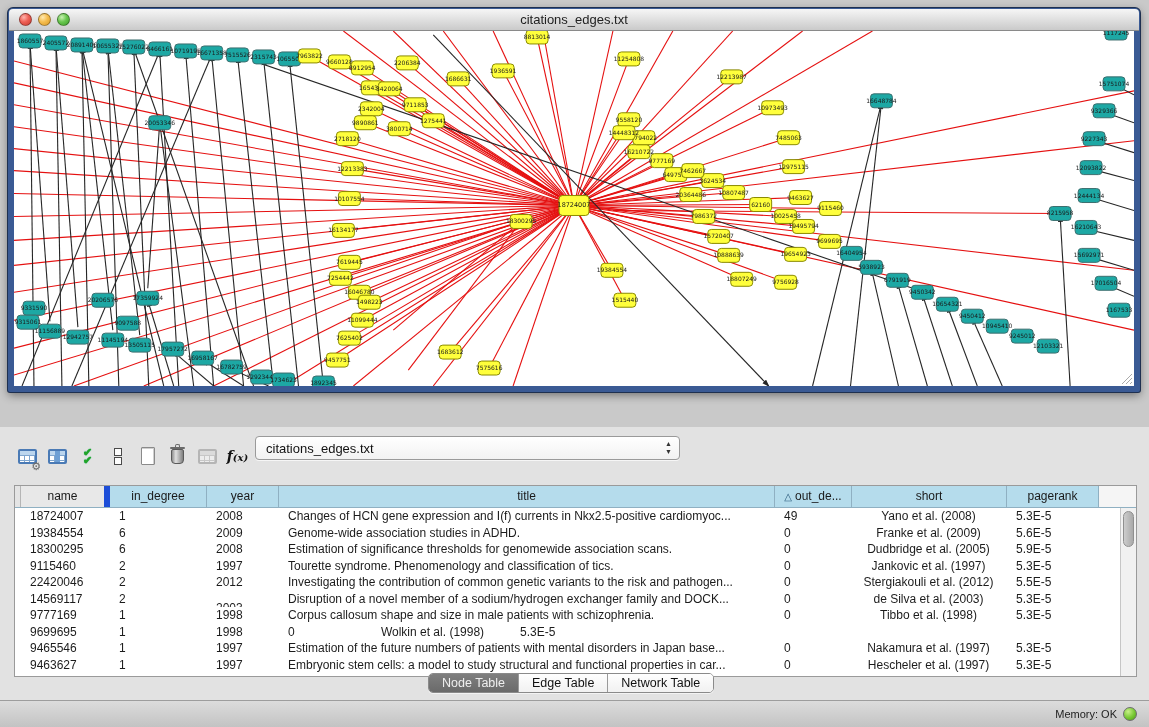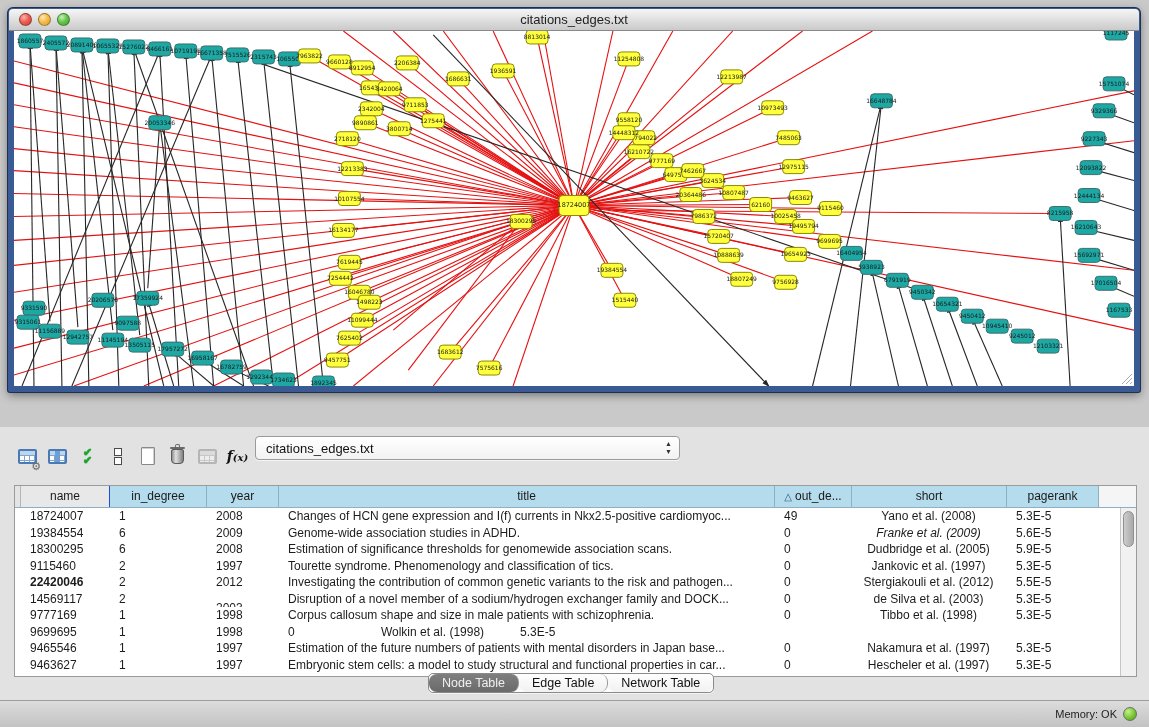--- a/index.html
+++ b/index.html
@@ -81,40 +81,40 @@
     color:#333; text-align:center; }
 
   
   .tablewrap { position:absolute; left:14px; top:58px; width:1123px; height:192px;
     background:#fff; border:1px solid #9a9a9a; display:flex; flex-direction:column; }
   .thead { display:flex; height:22px; border-bottom:1px solid #8fb0c2; flex:0 0 22px; }
   .th { font-size:12px; color:#1a1a1a; text-align:center; line-height:21px;
     background:#b5dcec; border-right:1px solid #8fb0c2; overflow:hidden;
     white-space:nowrap; }
   .th.gutter { background:#e4e4e4; border-right:1px solid #b5b5b5; }
-  .th.plain { background:#e8e8e8; border-right:1px solid #1d4ed8; }
+  .th.plain { background:#e8e8e8; border-right:6px solid #1d4ed8; }
   .th.filler { background:#f5f5f5; border-right:none; }
   .sorttri { color:#2a5a7a; font-size:10px; margin-right:3px; }
   .tbody { flex:1; position:relative; display:flex; }
   .rowsarea { flex:1; }
   .tr { display:flex; height:16.5px; font-size:12px; color:#1c1c1c; }
   .td { padding:1px 4px 0 9px; white-space:nowrap; overflow:hidden; }
   .td.center { text-align:center; padding-left:2px; }
   .vsb { flex:0 0 16px; background:#f1f1f1; border-left:1px solid #c6c6c6;
     position:relative; }
   .vsb .thumb { position:absolute; left:2px; right:2px; top:3px; height:36px;
     border-radius:6px; background:linear-gradient(90deg,#cdcdcd,#a9a9a9);
     border:1px solid #8f8f8f; }
 
   
   .tabs { position:absolute; left:428px; top:246px; display:flex; height:20px;
     border:1px solid #8a8a8a; border-radius:5px; overflow:hidden;
     background:#fdfdfd; box-shadow:0 1px 0 rgba(255,255,255,.6); }
   .tab { font-size:12.5px; padding:2px 13px 0; color:#111; border-right:1px solid #9a9a9a;
-    background:linear-gradient(#fefefe,#f1f1f1); white-space:nowrap;border-radius:8px; }
+    background:linear-gradient(#fefefe,#f1f1f1); white-space:nowrap; }
   .tab:last-child { border-right:none; }
   .tab.active { background:linear-gradient(#7f7f7f,#6a6a6a); color:#efefef; }
 
   
   .statusbar { position:absolute; left:0; top:700px; width:1149px; height:27px;
     background:linear-gradient(#dcdcdc,#c3c3c3); border-top:1px solid #9d9d9d; }
   .mem { position:absolute; right:32px; top:7px; font-size:11px; color:#222; }
   .memdot { position:absolute; right:12px; top:6px; width:14px; height:14px;
     border-radius:50%; border:1px solid #6d6d6d;
     background:radial-gradient(circle at 35% 30%, #c8f088, #76c832 55%, #4f9a18); }
@@ -779,21 +779,21 @@
               <div class="td center" style="width: 155px;">Yano et al. (2008)</div>
               <div class="td" style="width: 92px;">5.3E-5</div>
             </div>
             <div class="tr">
               <div class="td" style="width: 6px; padding: 0px;"></div>
               <div class="td" style="width: 89px;">19384554</div>
               <div class="td" style="width: 97px;">6</div>
               <div class="td" style="width: 72px;">2009</div>
               <div class="td" style="width: 496px;">Genome-wide association studies in ADHD.</div>
               <div class="td" style="width: 77px;">0</div>
-              <div class="td center" style="width: 155px; font-style: italic;">Franke et al. (2009)</div>
+              <div class="td center" style="width: 155px;">Franke et al. (2009)</div>
               <div class="td" style="width: 92px;">5.6E-5</div>
             </div>
             <div class="tr">
               <div class="td" style="width: 6px; padding: 0px;"></div>
               <div class="td" style="width: 89px;">18300295</div>
               <div class="td" style="width: 97px;">6</div>
               <div class="td" style="width: 72px;">2008</div>
               <div class="td" style="width: 496px;">Estimation of significance thresholds for genomewide association scans.</div>
               <div class="td" style="width: 77px;">0</div>
               <div class="td center" style="width: 155px;">Dudbridge et al. (2005)</div>
@@ -804,21 +804,21 @@
               <div class="td" style="width: 89px;">9115460</div>
               <div class="td" style="width: 97px;">2</div>
               <div class="td" style="width: 72px;">1997</div>
               <div class="td" style="width: 496px;">Tourette syndrome. Phenomenology and classification of tics.</div>
               <div class="td" style="width: 77px;">0</div>
               <div class="td center" style="width: 155px;">Jankovic et al. (1997)</div>
               <div class="td" style="width: 92px;">5.3E-5</div>
             </div>
             <div class="tr">
               <div class="td" style="width: 6px; padding: 0px;"></div>
-              <div class="td" style="width: 89px; font-weight: bold;">22420046</div>
+              <div class="td" style="width: 89px;">22420046</div>
               <div class="td" style="width: 97px;">2</div>
               <div class="td" style="width: 72px;">2012</div>
               <div class="td" style="width: 496px;">Investigating the contribution of common genetic variants to the risk and pathogen...</div>
               <div class="td" style="width: 77px;">0</div>
               <div class="td center" style="width: 155px;">Stergiakouli et al. (2012)</div>
               <div class="td" style="width: 92px;">5.5E-5</div>
             </div>
             <div class="tr">
               <div class="td" style="width: 6px; padding: 0px;"></div>
               <div class="td" style="width: 89px;">14569117</div>

